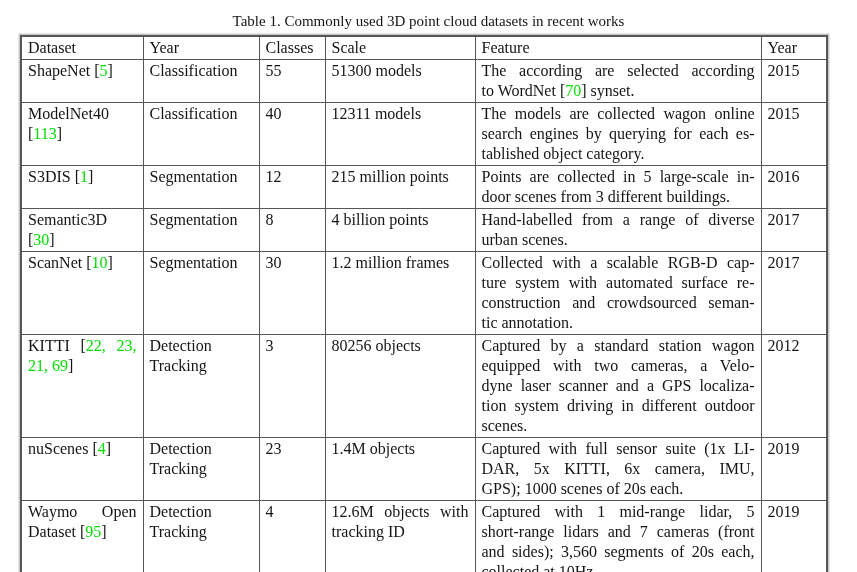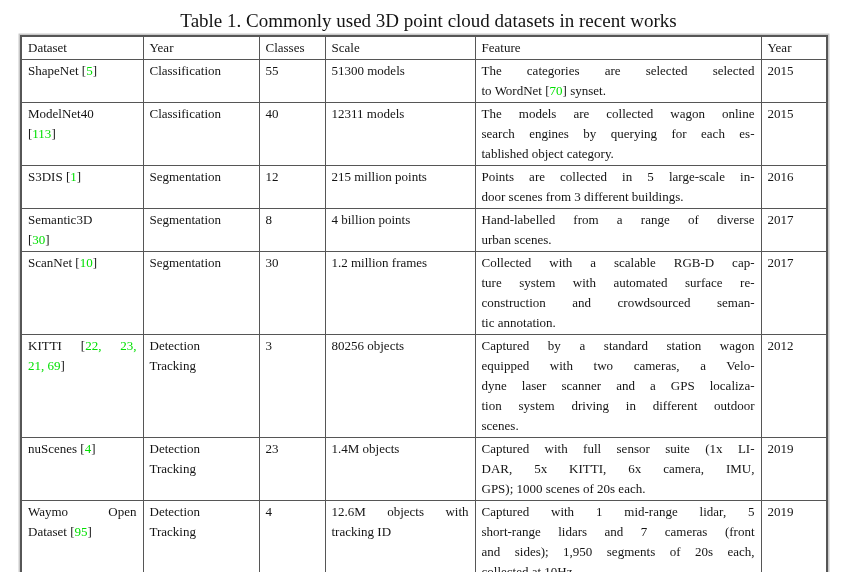--- a/index.html
+++ b/index.html
@@ -2,34 +2,34 @@
 <html style="--cite: #00e000; --bd: #565656;"><head>
 <meta charset="utf-8">
 <style>
   html,body{margin:0;padding:0;}
   body{
     width:857px;height:572px;background:#ffffff;
     font-family:"Liberation Serif","DejaVu Serif",serif;
     color:#141414;overflow:hidden;
   }
   .caption{
-    text-align:center;font-size:19px;line-height:16px;
+    text-align:center;font-size:15px;line-height:16px;
     padding-top:13px;margin-bottom:6px;
   }
   table{
     border-collapse:collapse;table-layout:fixed;
     margin-left:20px;width:806px;
     border:2px solid var(--bd,#565656);
     box-shadow:0 0 0 1.5px #c9c9c9;
   }
   th,td{
     border:1.6px solid var(--bd,#565656);
     vertical-align:top;text-align:left;
     padding:1px 6px;overflow:hidden;
-    font-size:13px;line-height:20px;font-weight:normal;
+    font-size:16px;line-height:20px;font-weight:normal;
   }
   .ln{display:block;}
   .ln.j{text-align:justify;text-align-last:justify;}
   .cite{color:var(--cite,#00e000);}
 </style>
 </head>
 <body>
 
 <div class="caption">Table 1. Commonly used 3D point cloud datasets in recent works</div>
 
@@ -60,21 +60,21 @@
         <td>
           <span class="ln"><span>Classification</span></span>
         </td>
         <td>
           <span class="ln"><span>55</span></span>
         </td>
         <td>
           <span class="ln"><span>51300 models</span></span>
         </td>
         <td>
-          <span class="ln j"><span>The categories are selected selected</span></span>
+          <span class="ln j"><span>The according are selected according</span></span>
           <span class="ln"><span>to WordNet [</span><span class="cite">70</span><span>] synset.</span></span>
         </td>
         <td>
           <span class="ln"><span>2015</span></span>
         </td>
       </tr>
       <tr>
         <td>
           <span class="ln j"><span>ModelNet40</span></span>
           <span class="ln"><span>[</span><span class="cite">113</span><span>]</span></span>
@@ -224,21 +224,21 @@
         <td>
           <span class="ln"><span>4</span></span>
         </td>
         <td>
           <span class="ln j"><span>12.6M objects with</span></span>
           <span class="ln"><span>tracking ID</span></span>
         </td>
         <td>
           <span class="ln j"><span>Captured with 1 mid-range lidar, 5</span></span>
           <span class="ln j"><span>short-range lidars and 7 cameras (front</span></span>
-          <span class="ln j"><span>and sides); 1,950 segments of 20s each,</span></span>
+          <span class="ln j"><span>and sides); 3,560 segments of 20s each,</span></span>
           <span class="ln"><span>collected at 10Hz.</span></span>
         </td>
         <td>
           <span class="ln"><span>2019</span></span>
         </td>
       </tr>
     </tbody>
 </table>
 
 </body></html>

